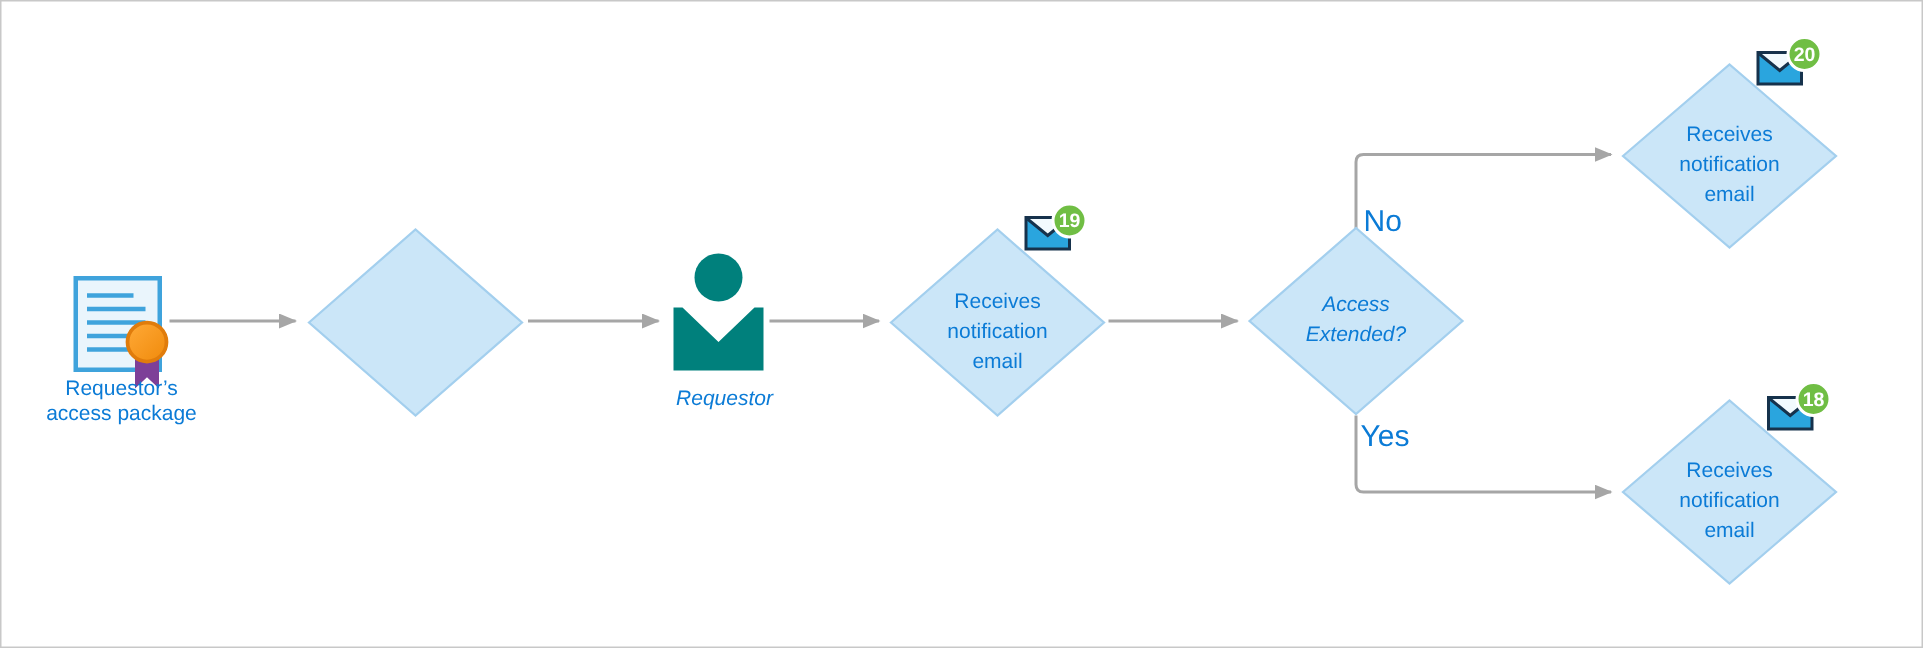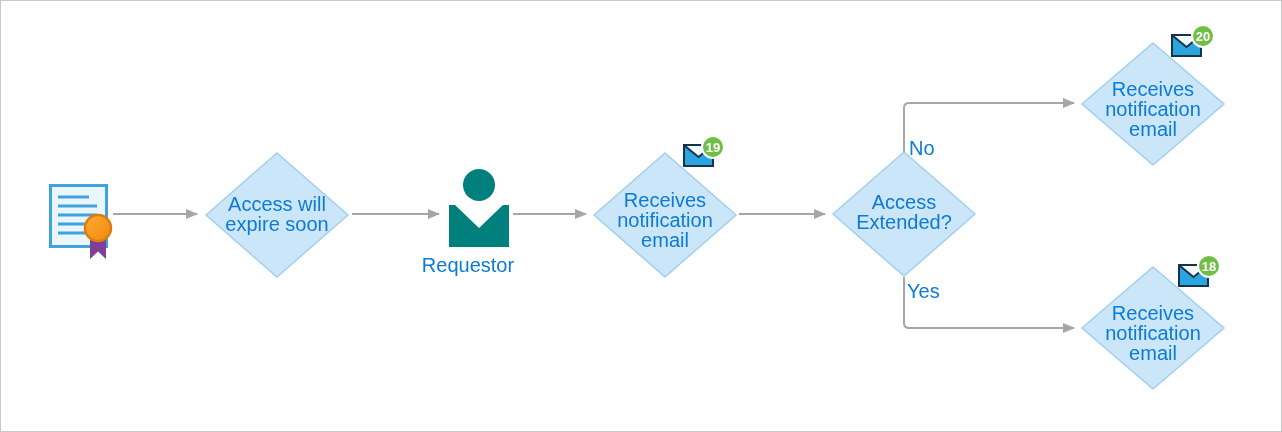--- a/index.html
+++ b/index.html
@@ -11,21 +11,21 @@
     background:#ffffff;
     font-family:"Liberation Sans", sans-serif;
     overflow:hidden;
   }
   #diagram-svg{position:absolute;left:0;top:0;}
   .lbl{
     position:absolute;
     transform:translate(-50%,-50%);
     text-align:center;
     white-space:pre-line;
-    font-size:20px;
+    font-size:14px;
     line-height:20px;
     color:#0b7bd6;
   }
   .lbl-tight{line-height:17px;}
   .lbl-edge{
     position:absolute;
     font-size:20px;
     line-height:16px;
     color:#0b7bd6;
     white-space:nowrap;
@@ -111,31 +111,31 @@
       <rect x="1178" y="264" width="29" height="21" fill="#2aa5de" stroke="#16324c" stroke-width="2"></rect>
       <polygon points="1179,265 1206,265 1192.5,276" fill="#f2fafe"></polygon>
       <path d="M1179 265 L1192.5 276 L1206 265" fill="none" stroke="#16324c" stroke-width="2"></path>
     </g>
     <g>
       <circle cx="1208" cy="265" r="11" fill="#70be44" stroke="#ffffff" stroke-width="2"></circle>
       <text class="badge-num" x="1208" y="269.5" text-anchor="middle">18</text>
     </g>
   </svg>
 
+  <div class="lbl lbl-tight" style="left:80px;top:266px;">Requestor’s
+access package</div>
 
-  <div class="lbl" style="left:276px;top:213px;">Access will
-expire soon</div>
 
-  <div class="lbl" style="left:467px;top:264px;">Requestor</div>
+  <div class="lbl" style="left:482px;top:264px;font-style:italic;">Requestor</div>
 
   <div class="lbl" style="left:664px;top:219px;">Receives
 notification
 email</div>
 
-  <div class="lbl" style="left:903px;top:211px;">Access
+  <div class="lbl" style="left:903px;top:211px;font-style:italic;">Access
 Extended?</div>
 
   <div class="lbl" style="left:1152px;top:108px;">Receives
 notification
 email</div>
 
   <div class="lbl" style="left:1152px;top:332px;">Receives
 notification
 email</div>
 

